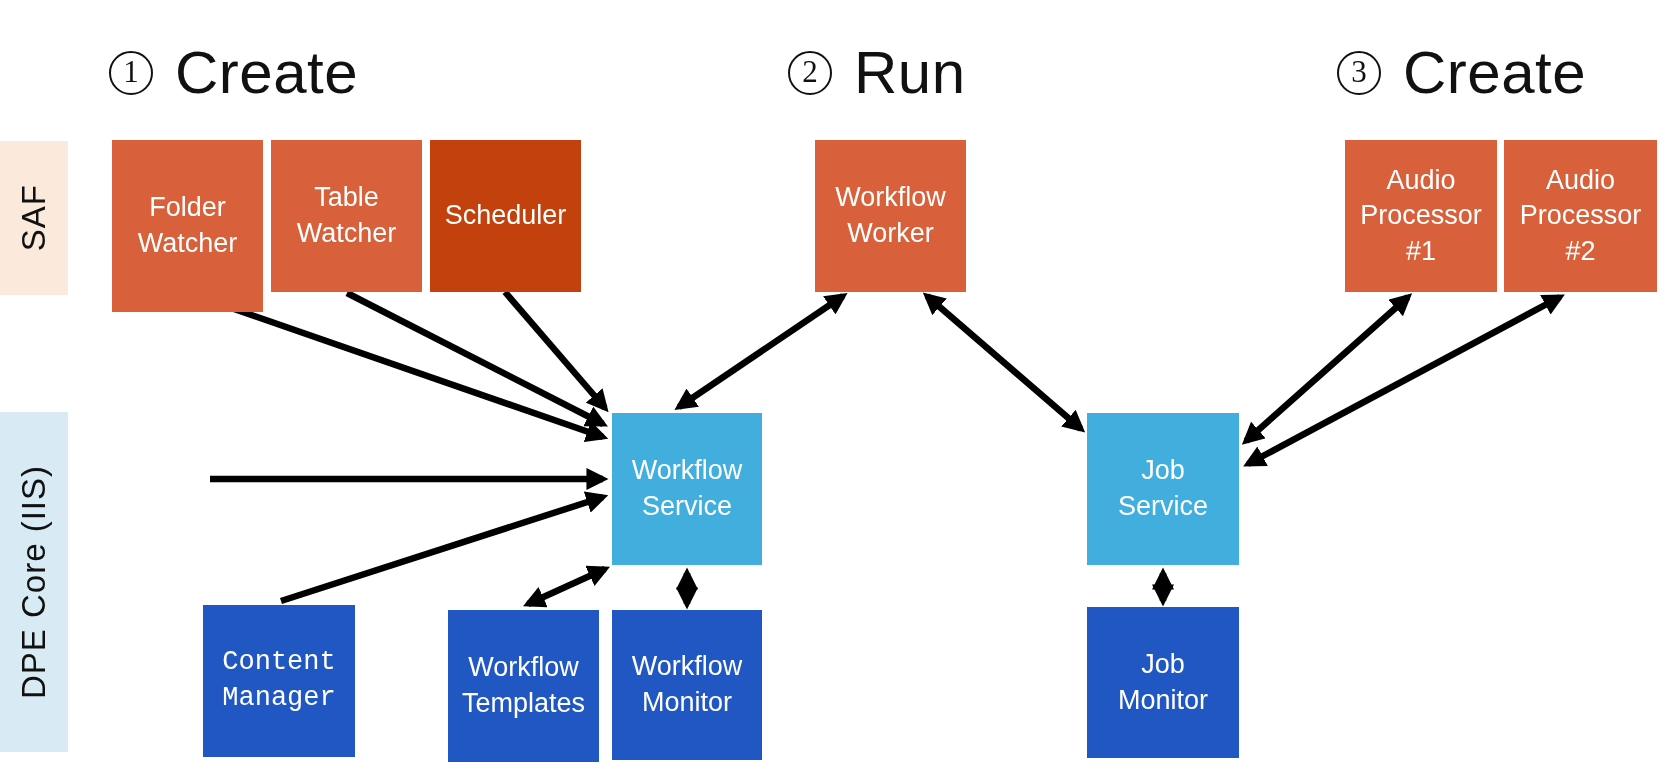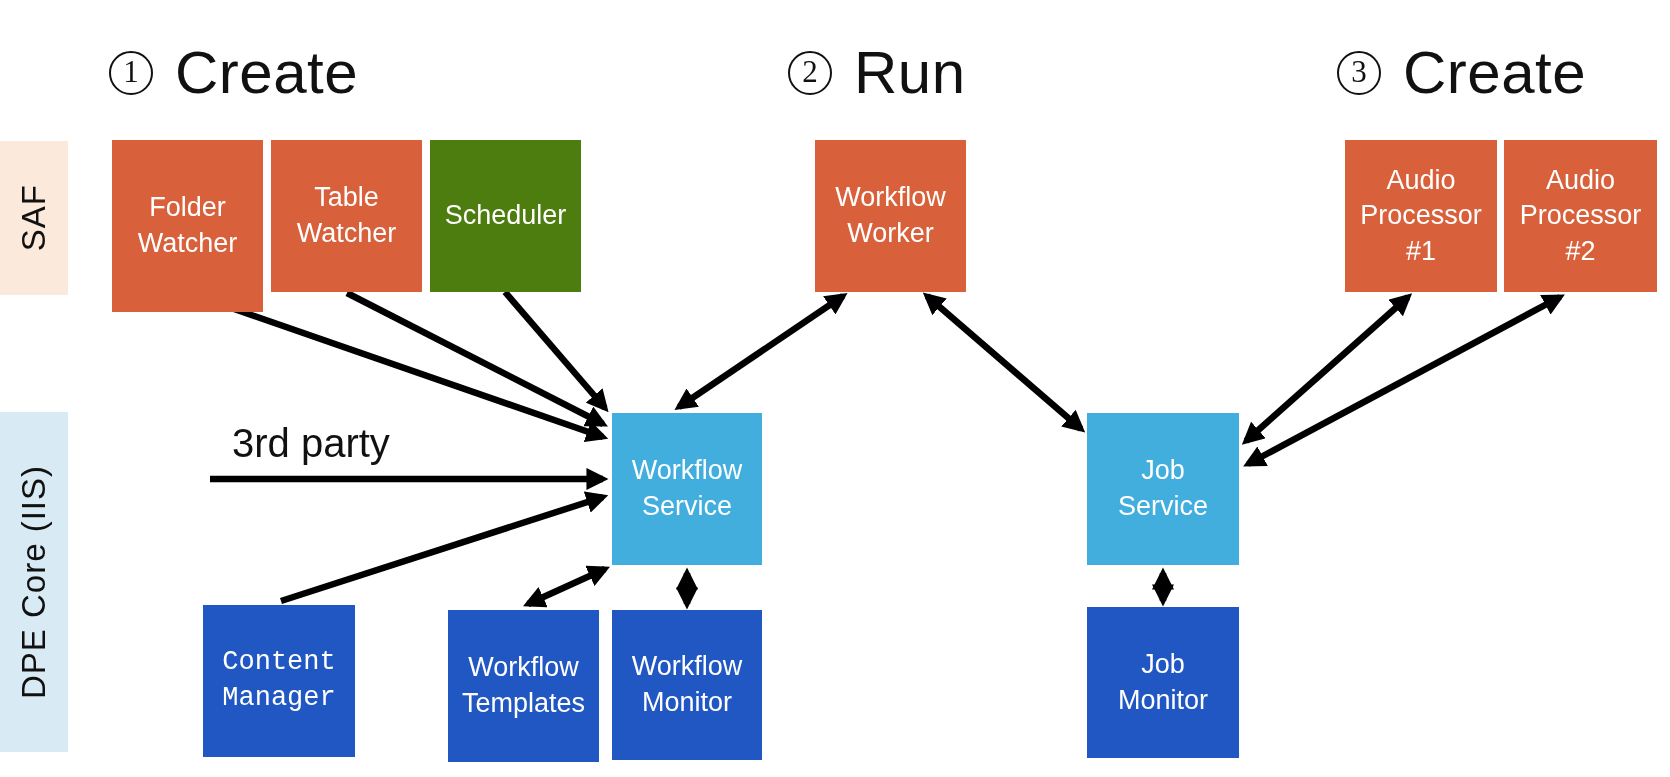--- a/index.html
+++ b/index.html
@@ -129,28 +129,27 @@
     <span class="phase-label">Create</span>
   </div>
 
   <div class="lane lane-saf" style="background: rgb(251, 233, 220);">
     <span class="lane-label">SAF</span>
   </div>
   <div class="lane lane-dpe" style="background: rgb(216, 234, 243);">
     <span class="lane-label">DPE Core (IIS)</span>
   </div>
 
-  <div class="annotation">3rd party</div>
 
   <div id="nodes">
       <div class="node" style="left: 112px; top: 140px; width: 151px; height: 172px; background: rgb(216, 97, 60); color: rgb(255, 255, 255);">Folder
 Watcher</div>
       <div class="node" style="left: 271px; top: 140px; width: 151px; height: 152px; background: rgb(216, 97, 60); color: rgb(255, 255, 255);">Table
 Watcher</div>
-      <div class="node" style="left: 430px; top: 140px; width: 151px; height: 152px; background: #4d7c0f; color: rgb(255, 255, 255);">Scheduler</div>
+      <div class="node" style="left: 430px; top: 140px; width: 151px; height: 152px; background: #c2410c; color: rgb(255, 255, 255);">Scheduler</div>
       <div class="node" style="left: 815px; top: 140px; width: 151px; height: 152px; background: rgb(216, 97, 60); color: rgb(255, 255, 255);">Workflow
 Worker</div>
       <div class="node" style="left: 1345px; top: 140px; width: 152px; height: 152px; background: rgb(216, 97, 60); color: rgb(255, 255, 255);">Audio
 Processor
 #1</div>
       <div class="node" style="left: 1504px; top: 140px; width: 153px; height: 152px; background: rgb(216, 97, 60); color: rgb(255, 255, 255);">Audio
 Processor
 #2</div>
       <div class="node" style="left: 612px; top: 413px; width: 150px; height: 152px; background: rgb(65, 174, 222); color: rgb(255, 255, 255);">Workflow
 Service</div>

